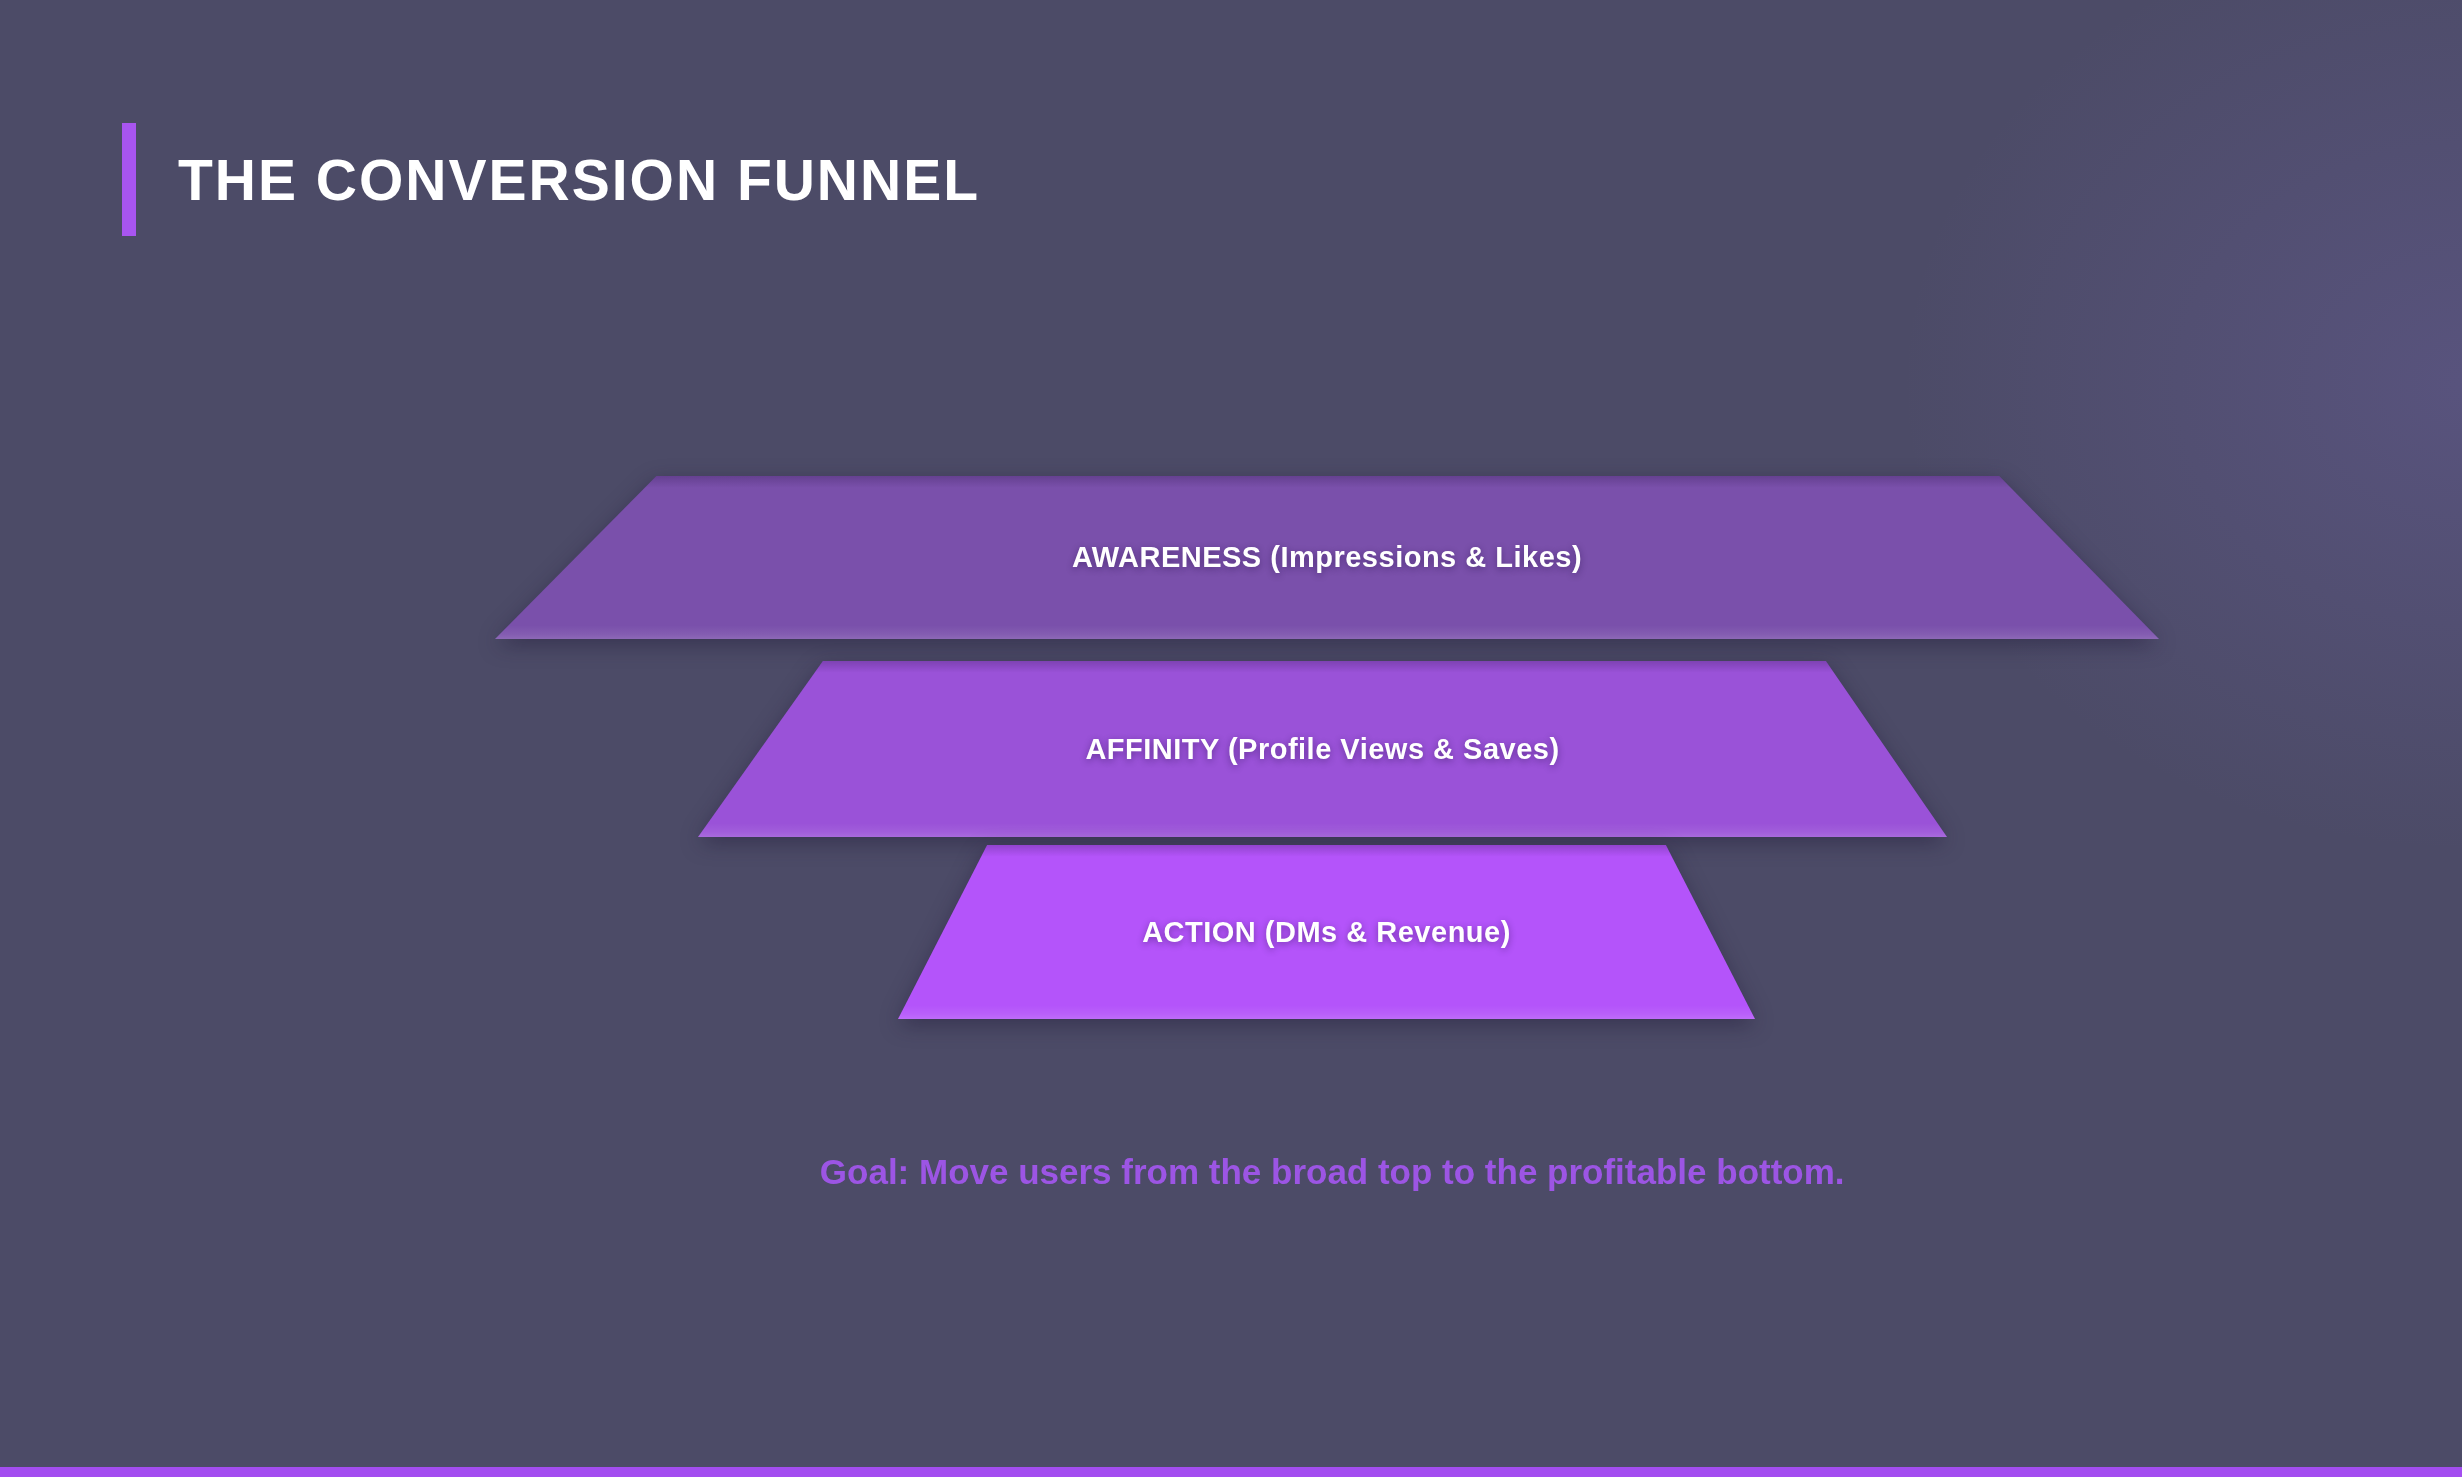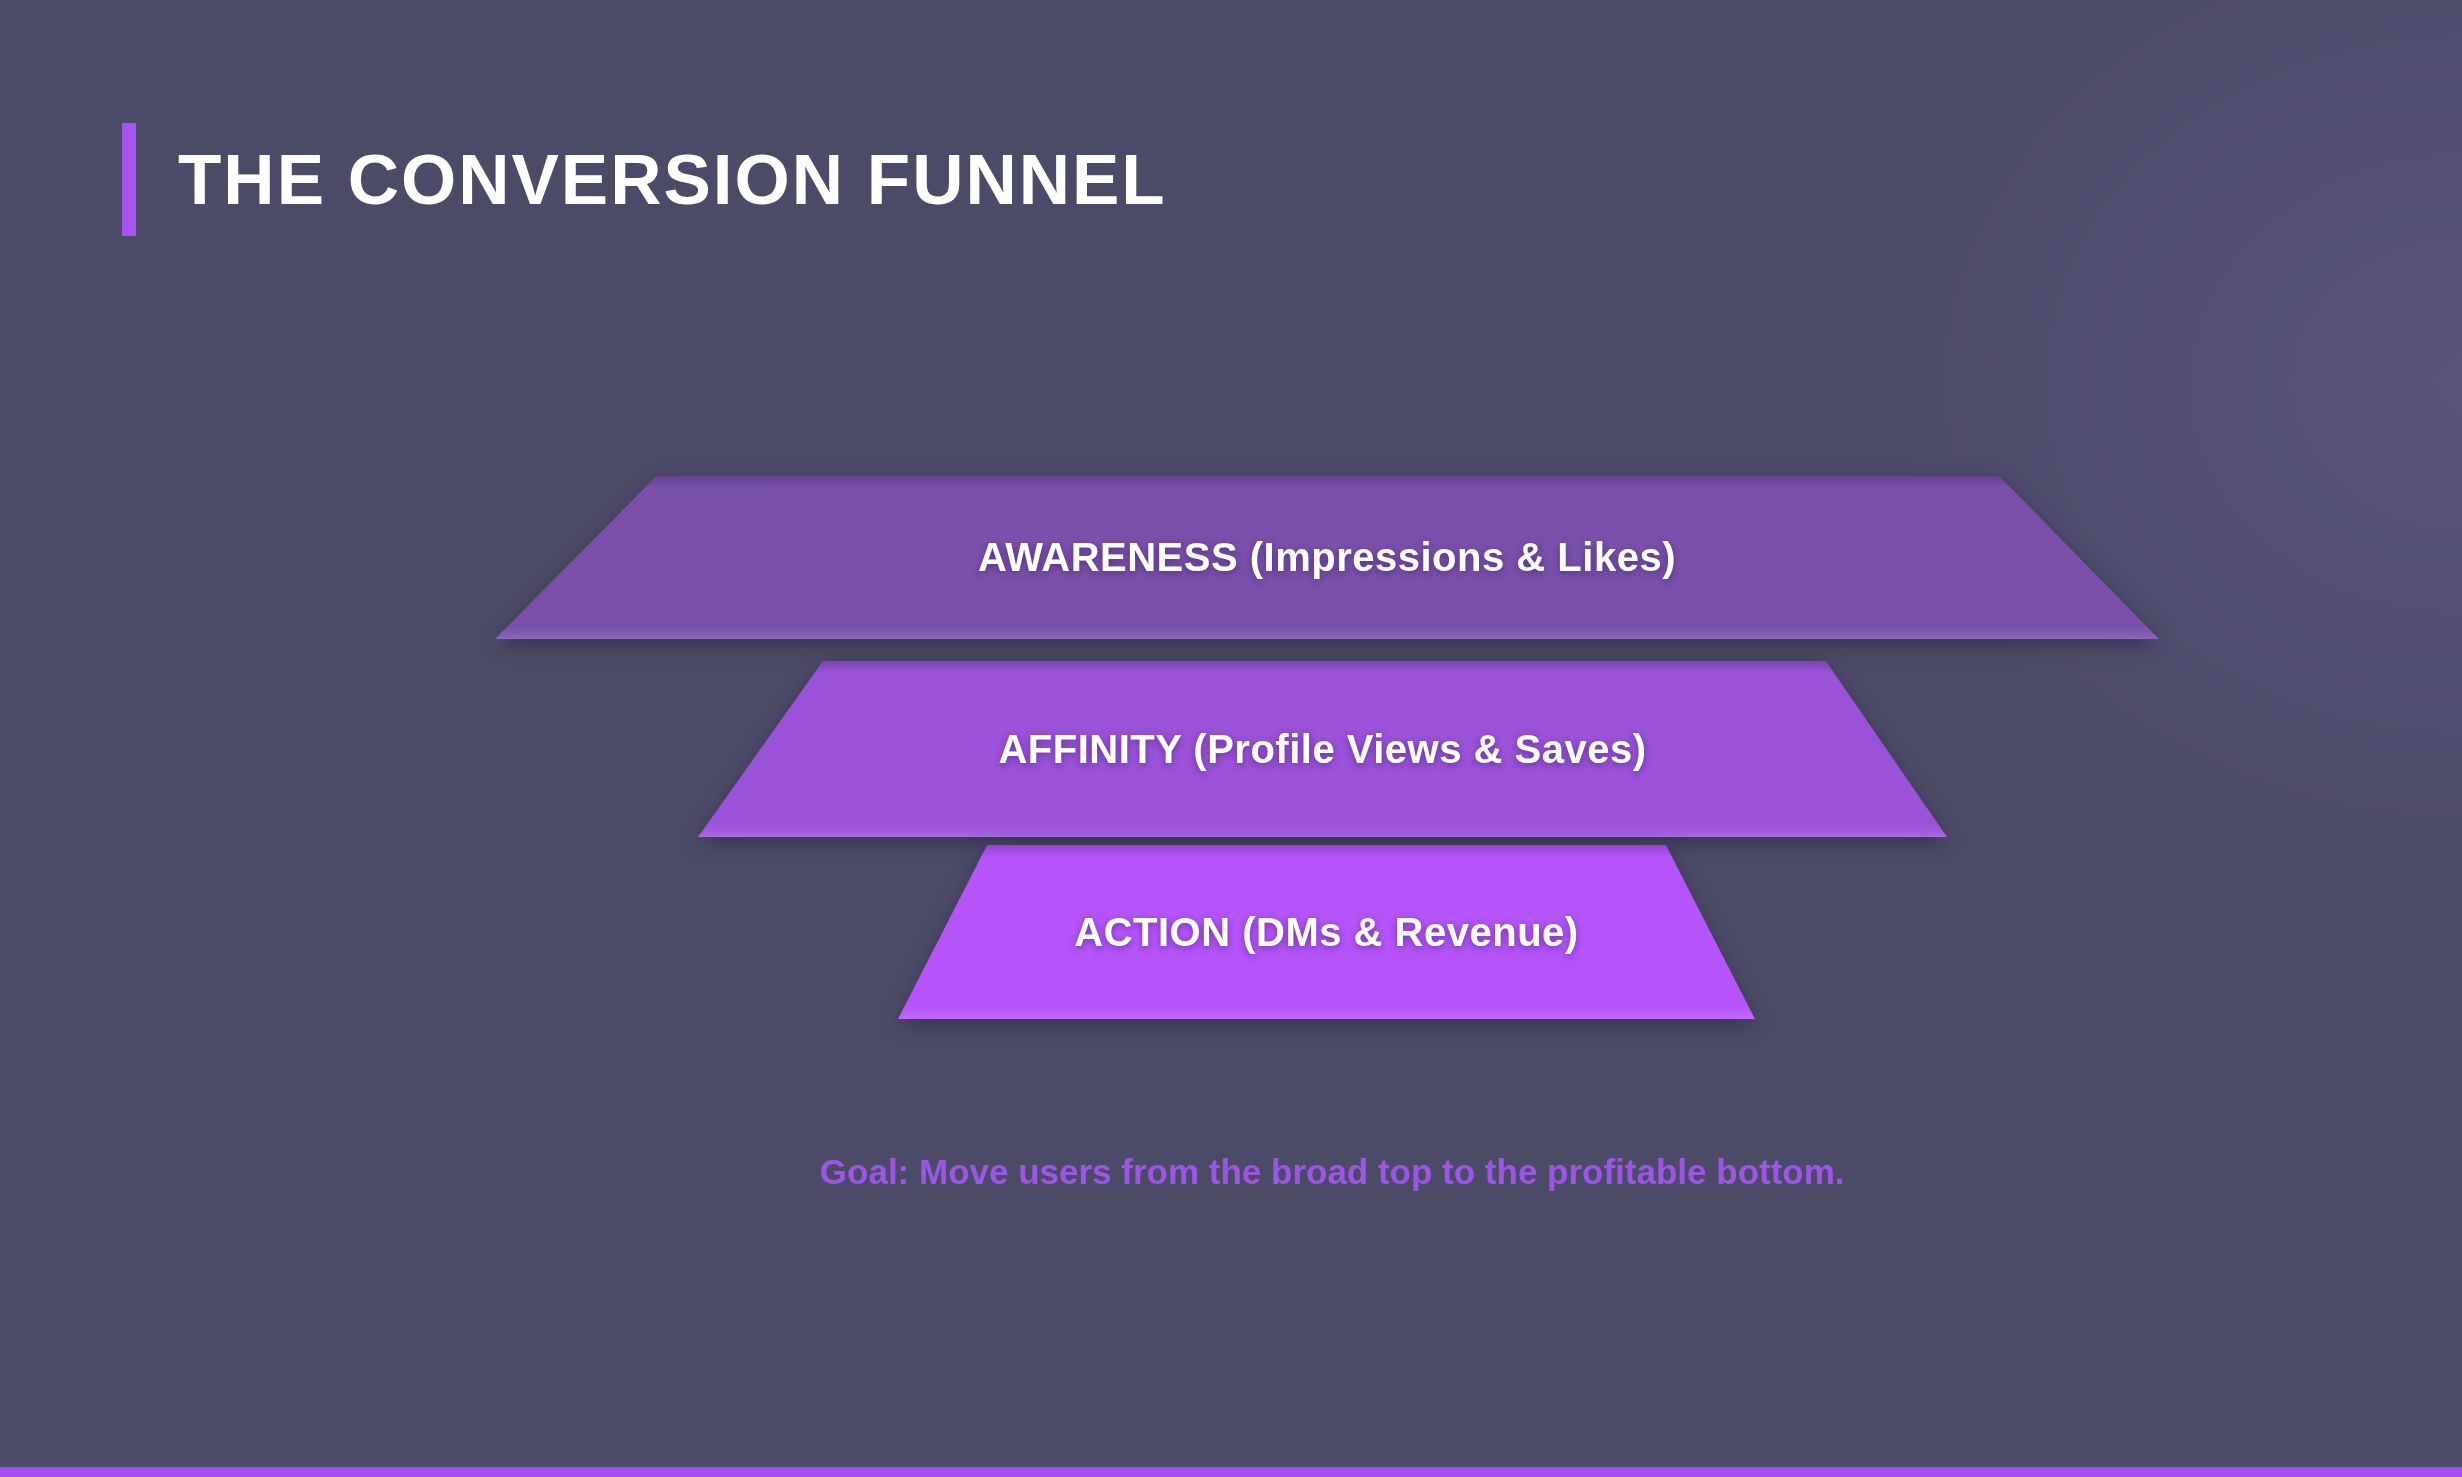--- a/index.html
+++ b/index.html
@@ -29,21 +29,21 @@
     height: 113px;
   }
   .title {
     position: absolute;
     left: 178px;
     top: 123px;
     height: 113px;
     margin: 0;
     display: flex;
     align-items: center;
-    font-size: 71px;
+    font-size: 57px;
     font-weight: 700;
     letter-spacing: 2px;
     white-space: nowrap;
   }
 
   
   .level-wrap {
     position: absolute;
     filter: drop-shadow(0 6.9px 10.8px rgba(22,14,45,0.38));
   }
@@ -63,21 +63,21 @@
     );
   }
   .lvl1 { left: 495px; top: 476px;  width: 1664px; height: 163px; }
   .lvl1 .trap { clip-path: polygon(9.7% 0%, 90.4% 0%, 100% 100%, 0% 100%); }
   .lvl2 { left: 698px; top: 661px; width: 1249px; height: 176px; }
   .lvl2 .trap { clip-path: polygon(10% 0%, 90.3% 0%, 100% 100%, 0% 100%); }
   .lvl3 { left: 898px; top: 845px; width: 857px; height: 174px; }
   .lvl3 .trap { clip-path: polygon(10.4% 0%, 89.6% 0%, 100% 100%, 0% 100%); }
 
   .level-label {
-    font-size: 40px;
+    font-size: 29px;
     font-weight: 700;
     letter-spacing: 0.5px;
     white-space: nowrap;
     text-shadow: 0 1.5px 7.9px rgba(35,15,70,0.45);
   }
 
   
   .goal {
     position: absolute;
     left: 18.7px;

